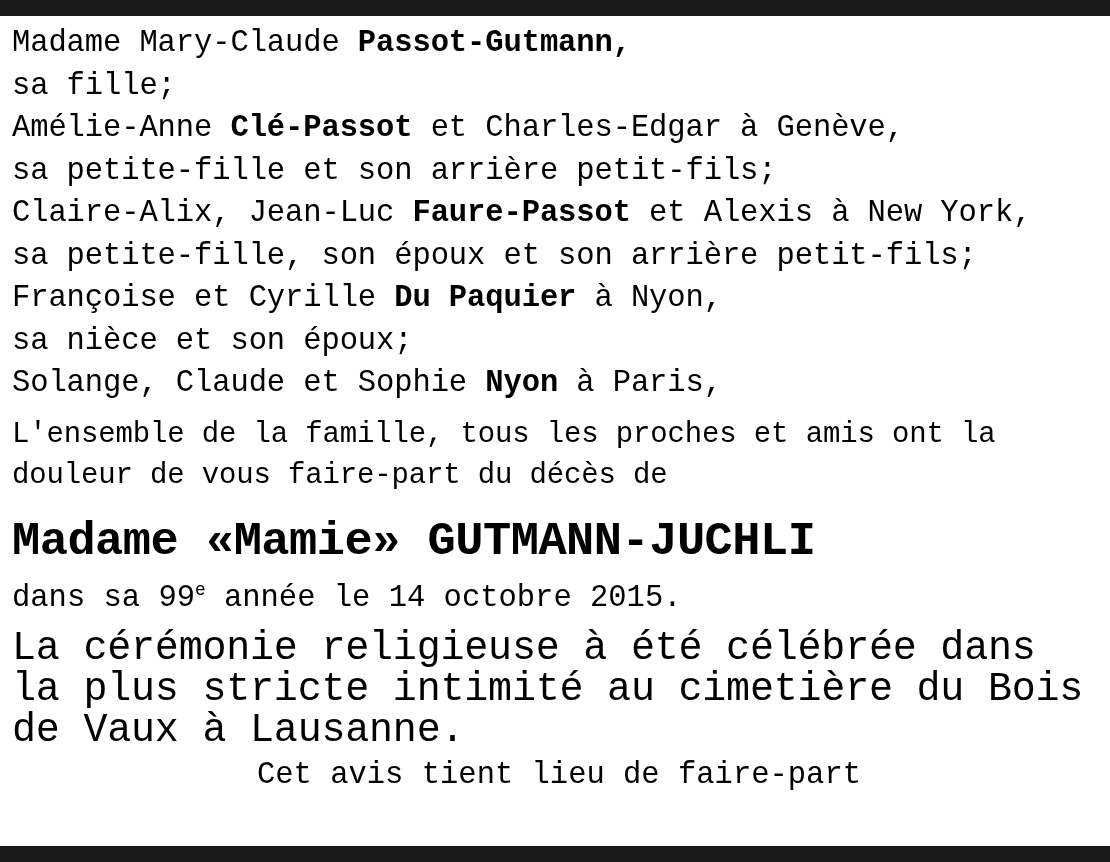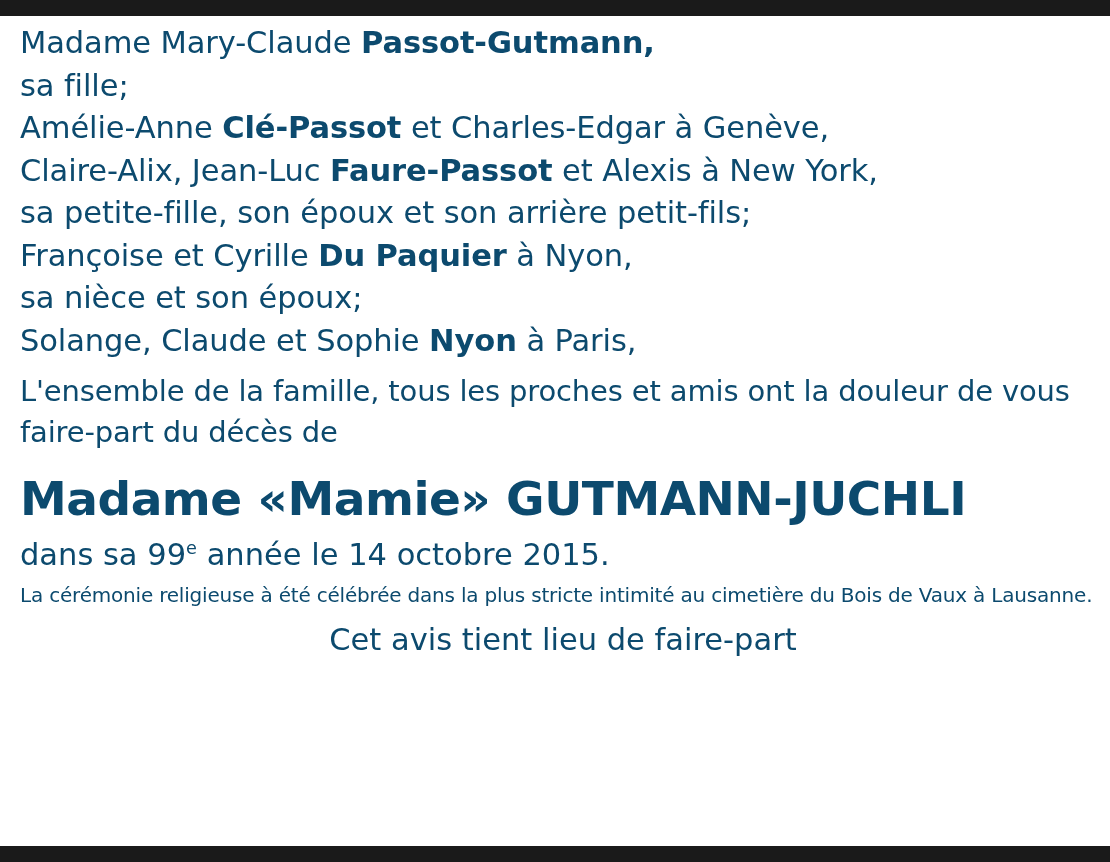--- a/index.html
+++ b/index.html
@@ -34,44 +34,46 @@
     width: 1110px;
     height: 16px;
     background: #1a1a1a;
   }
   .body-area {
     position: absolute;
     left: 0;
     right: 0;
     top: 16px;
     bottom: 16px;
-    padding: 6px 4px 0 20px;
+    padding: 6px 4px 0 12px;
     box-sizing: border-box;
-    color: #0c4a6e;
+    color: #000000;
+    font-family: Liberation Mono, monospace;
   }
   .line {
     font-size: 30.5px;
     line-height: 42.5px;
     letter-spacing: -0.1px;
     white-space: nowrap;
     font-weight: 400;
   }
   .line b,
   .line strong {
     font-weight: 700;
   }
   .para {
     font-size: 29px;
     line-height: 41px;
     margin-top: 9px;
     letter-spacing: -0.15px;
   }
   .para-tight {
-    font-size: 20px;
+    font-size: 40px;
     line-height: 41px;
+    margin-top: 10px;
     letter-spacing: -0.2px;
   }
   .deceased-name {
     text-align: left;
     font-weight: 700;
     font-size: 47px;
     line-height: 64px;
     letter-spacing: -0.5px;
     margin-top: 14px;
     margin-bottom: 4px;
@@ -104,20 +106,21 @@
 <div class="notice">
 
   <div class="rule-top"></div>
 
   <div class="body-area">
 
     <div id="family-list">
         <div class="line"><span class="inline-seg">Madame Mary-Claude </span><b class="inline-seg">Passot-Gutmann,</b></div>
         <div class="line"><span class="inline-seg">sa fille;</span></div>
         <div class="line"><span class="inline-seg">Amélie-Anne </span><b class="inline-seg">Clé-Passot</b><span class="inline-seg"> et Charles-Edgar à Genève,</span></div>
+        <div class="line"><span class="inline-seg">sa petite-fille et son arrière petit-fils;</span></div>
         <div class="line"><span class="inline-seg">Claire-Alix, Jean-Luc </span><b class="inline-seg">Faure-Passot</b><span class="inline-seg"> et Alexis à New York,</span></div>
         <div class="line"><span class="inline-seg">sa petite-fille, son époux et son arrière petit-fils;</span></div>
         <div class="line"><span class="inline-seg">Françoise et Cyrille </span><b class="inline-seg">Du Paquier</b><span class="inline-seg"> à Nyon,</span></div>
         <div class="line"><span class="inline-seg">sa nièce et son époux;</span></div>
         <div class="line"><span class="inline-seg">Solange, Claude et Sophie </span><b class="inline-seg">Nyon</b><span class="inline-seg"> à Paris,</span></div>
       </div>
 
     <div class="para">L'ensemble de la famille, tous les proches et amis ont la douleur de vous faire-part du décès de</div>
 
     <div class="deceased-name">Madame «Mamie» GUTMANN-JUCHLI</div>

